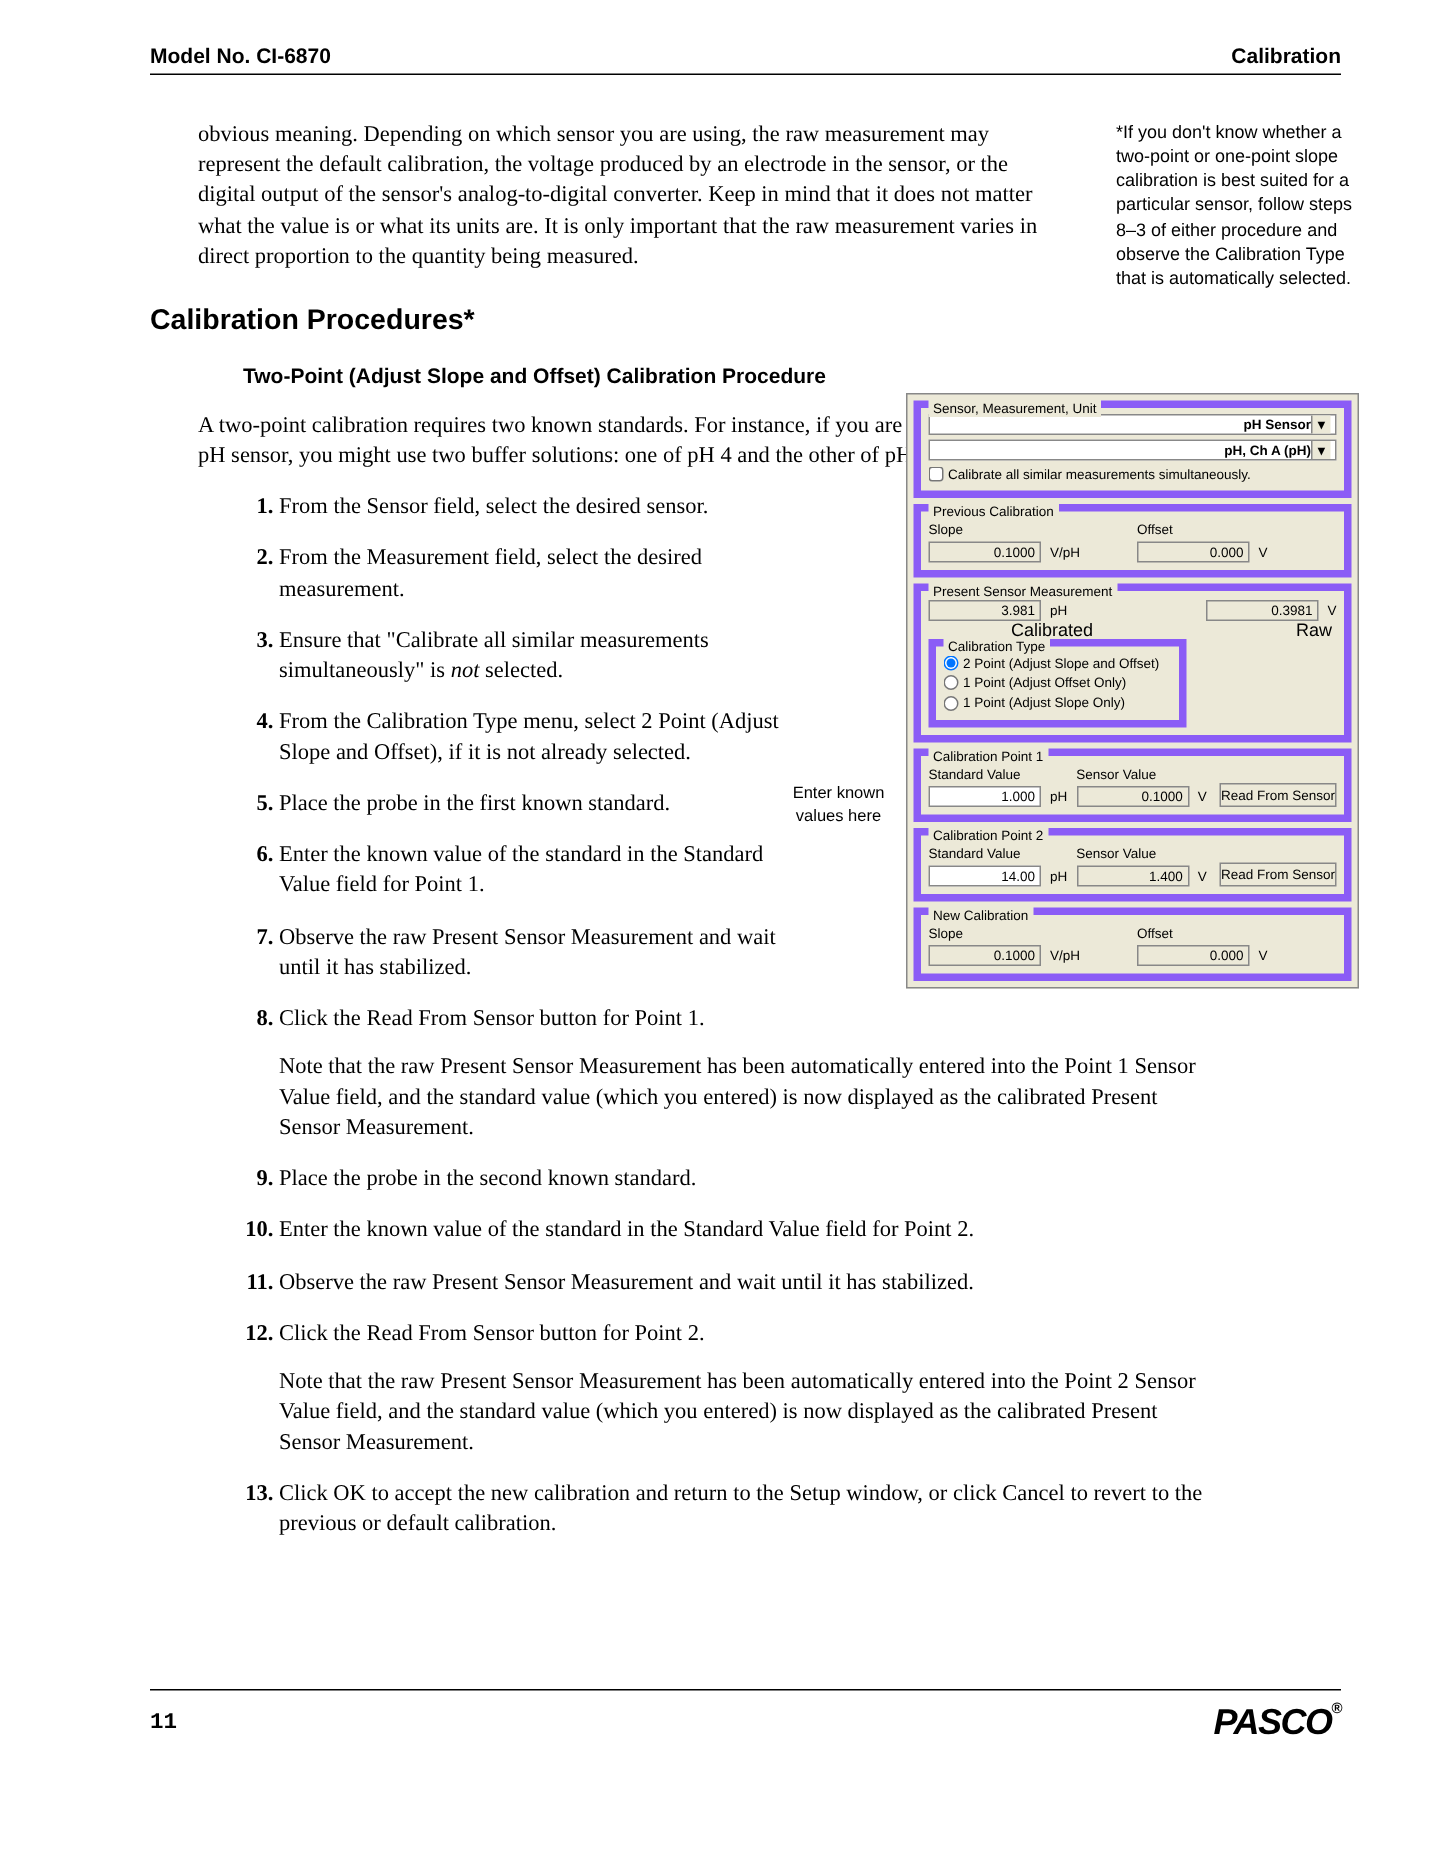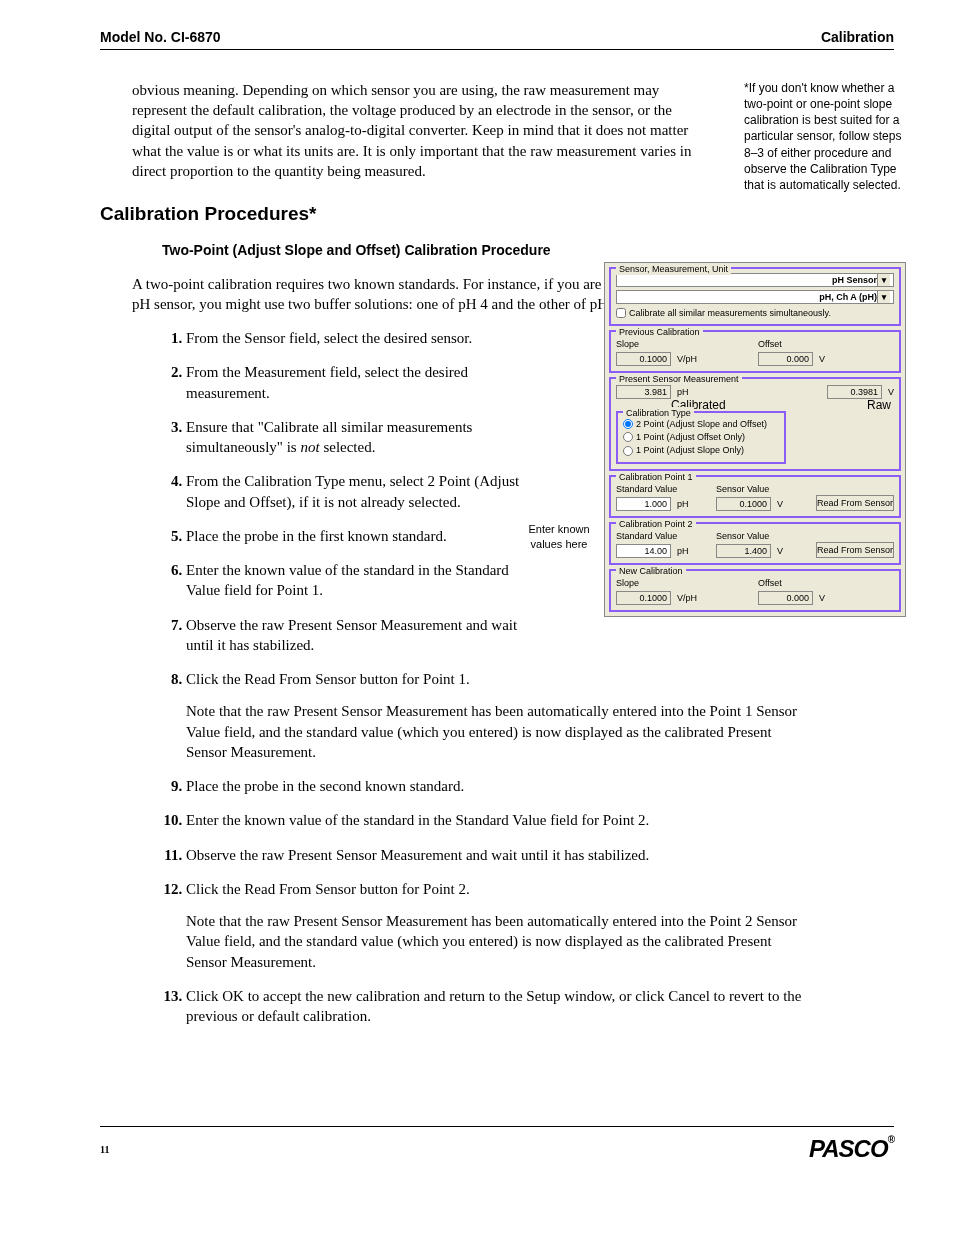--- a/index.html
+++ b/index.html
@@ -84,21 +84,21 @@
     color: #000;
     width: 12px;
     height: 12px;
     text-align: center;
     line-height: 12px;
     font-size: 9px;
     display: inline-block;
     border: 1px solid #888;
   }
   .grp {
-    border: 2px solid #8b5cf6;
+    border: 5px solid #8b5cf6;
     margin: 4px;
     padding: 4px 5px 5px 5px;
     position: relative;
   }
   .grp-title {
     position: absolute;
     top: -6px;
     left: 5px;
     background: #ece9d8;
     padding: 0 3px;
@@ -120,41 +120,41 @@
   .lbl { font-size: 9px; }
   .btn {
     border: 1px solid #888;
     background: #ece9d8;
     padding: 1px 0;
     font-size: 9px;
   }
   .radio { font-size: 9px; display: flex; align-items: center; gap: 3px; margin-top: 1px; }
   .checkbox { font-size: 9px; display: flex; align-items: center; gap: 3px; margin-top: 3px; }
   input[type=radio], input[type=checkbox] { width: 10px; height: 10px; margin: 0; }
-  .txt { width: 55px; text-align: right; }
+  .txt { width: 75px; text-align: right; }
   .readonly { background: #ece9d8; }
   .btn-row { display: flex; justify-content: flex-end; gap: 6px; padding: 4px; }
   .callout {
     position: absolute;
     font-size: 11px;
     font-family: Arial, Helvetica, sans-serif;
   }
   .footer-row {
     display: flex;
     justify-content: space-between;
     align-items: center;
     border-top: 1px solid #000;
     margin-top: 100px;
     margin-left: 40px;
     padding-top: 6px;
   }
   .page-num {
-    font-family: Liberation Serif, serif;
-    font-weight: bold;
-    font-size: 10px;
+    font-family: Liberation Mono, monospace;
+    font-weight: bold;
+    font-size: 15px;
   }
   .logo {
     font-family: Liberation Sans, sans-serif;
     font-style: italic;
     font-weight: bold;
     font-size: 24px;
     letter-spacing: -1px;
     color: #000;
   }
   .logo sup { font-size: 10px; font-style: normal; vertical-align: top; }

